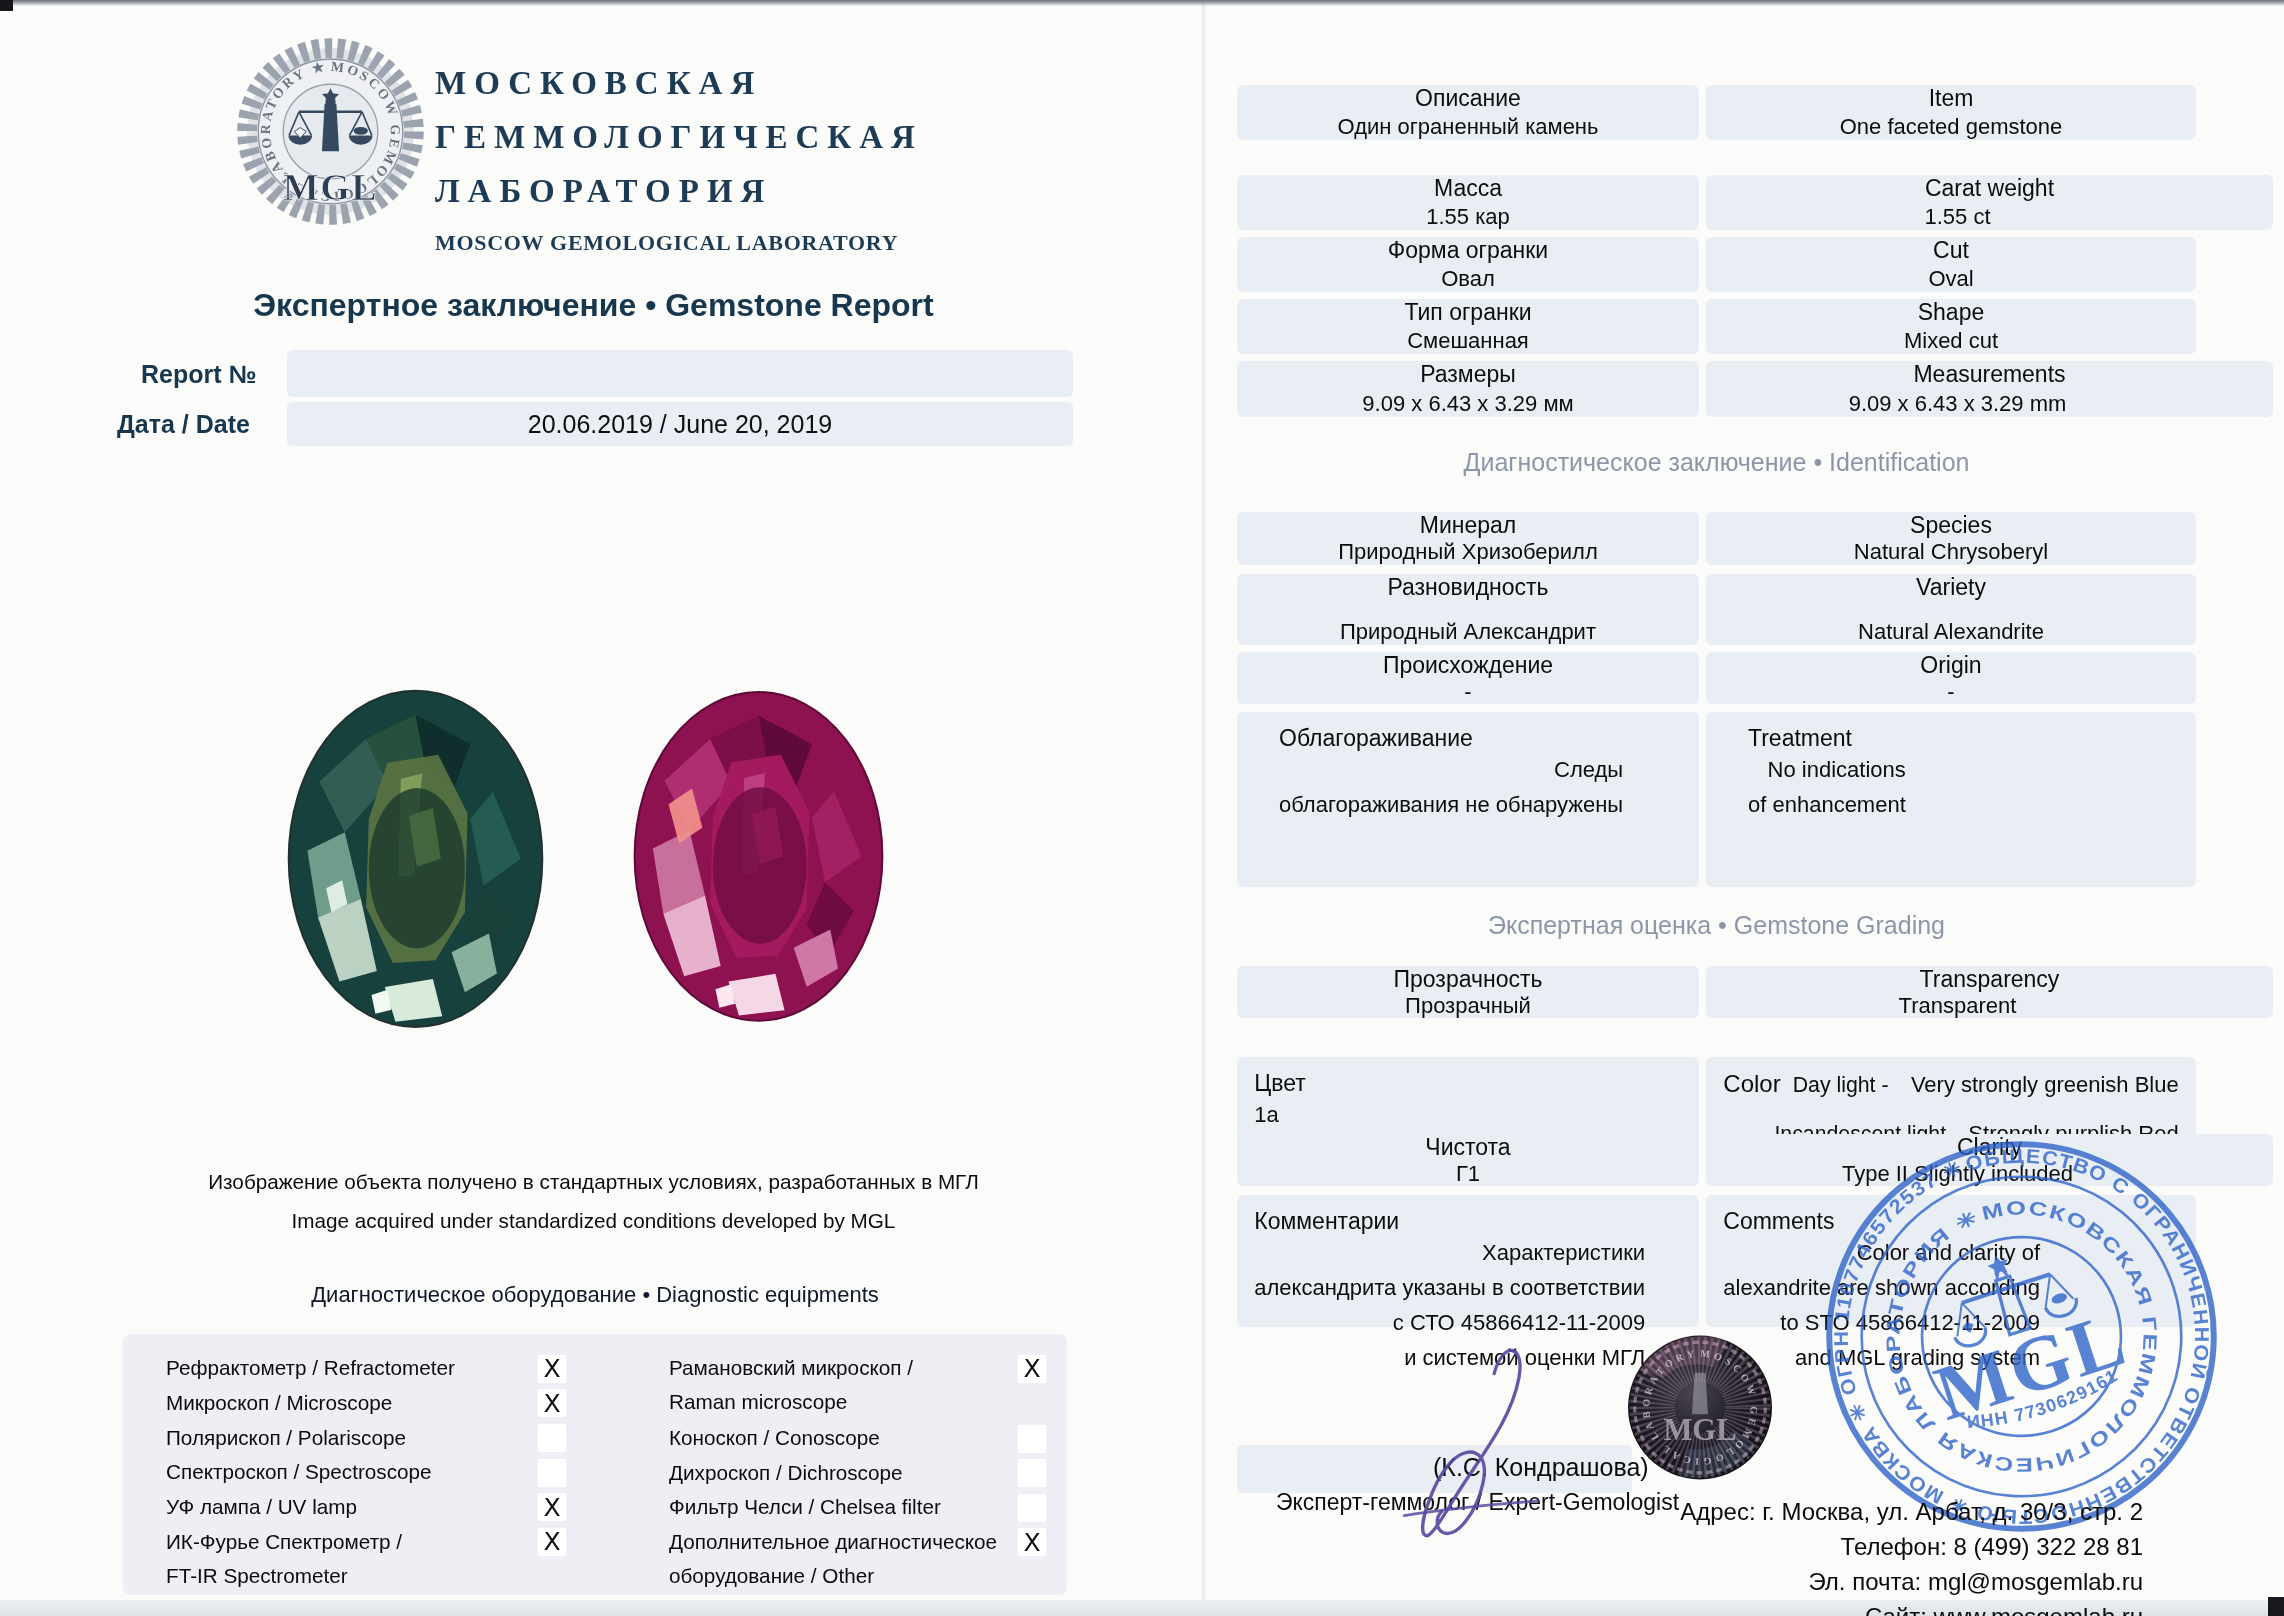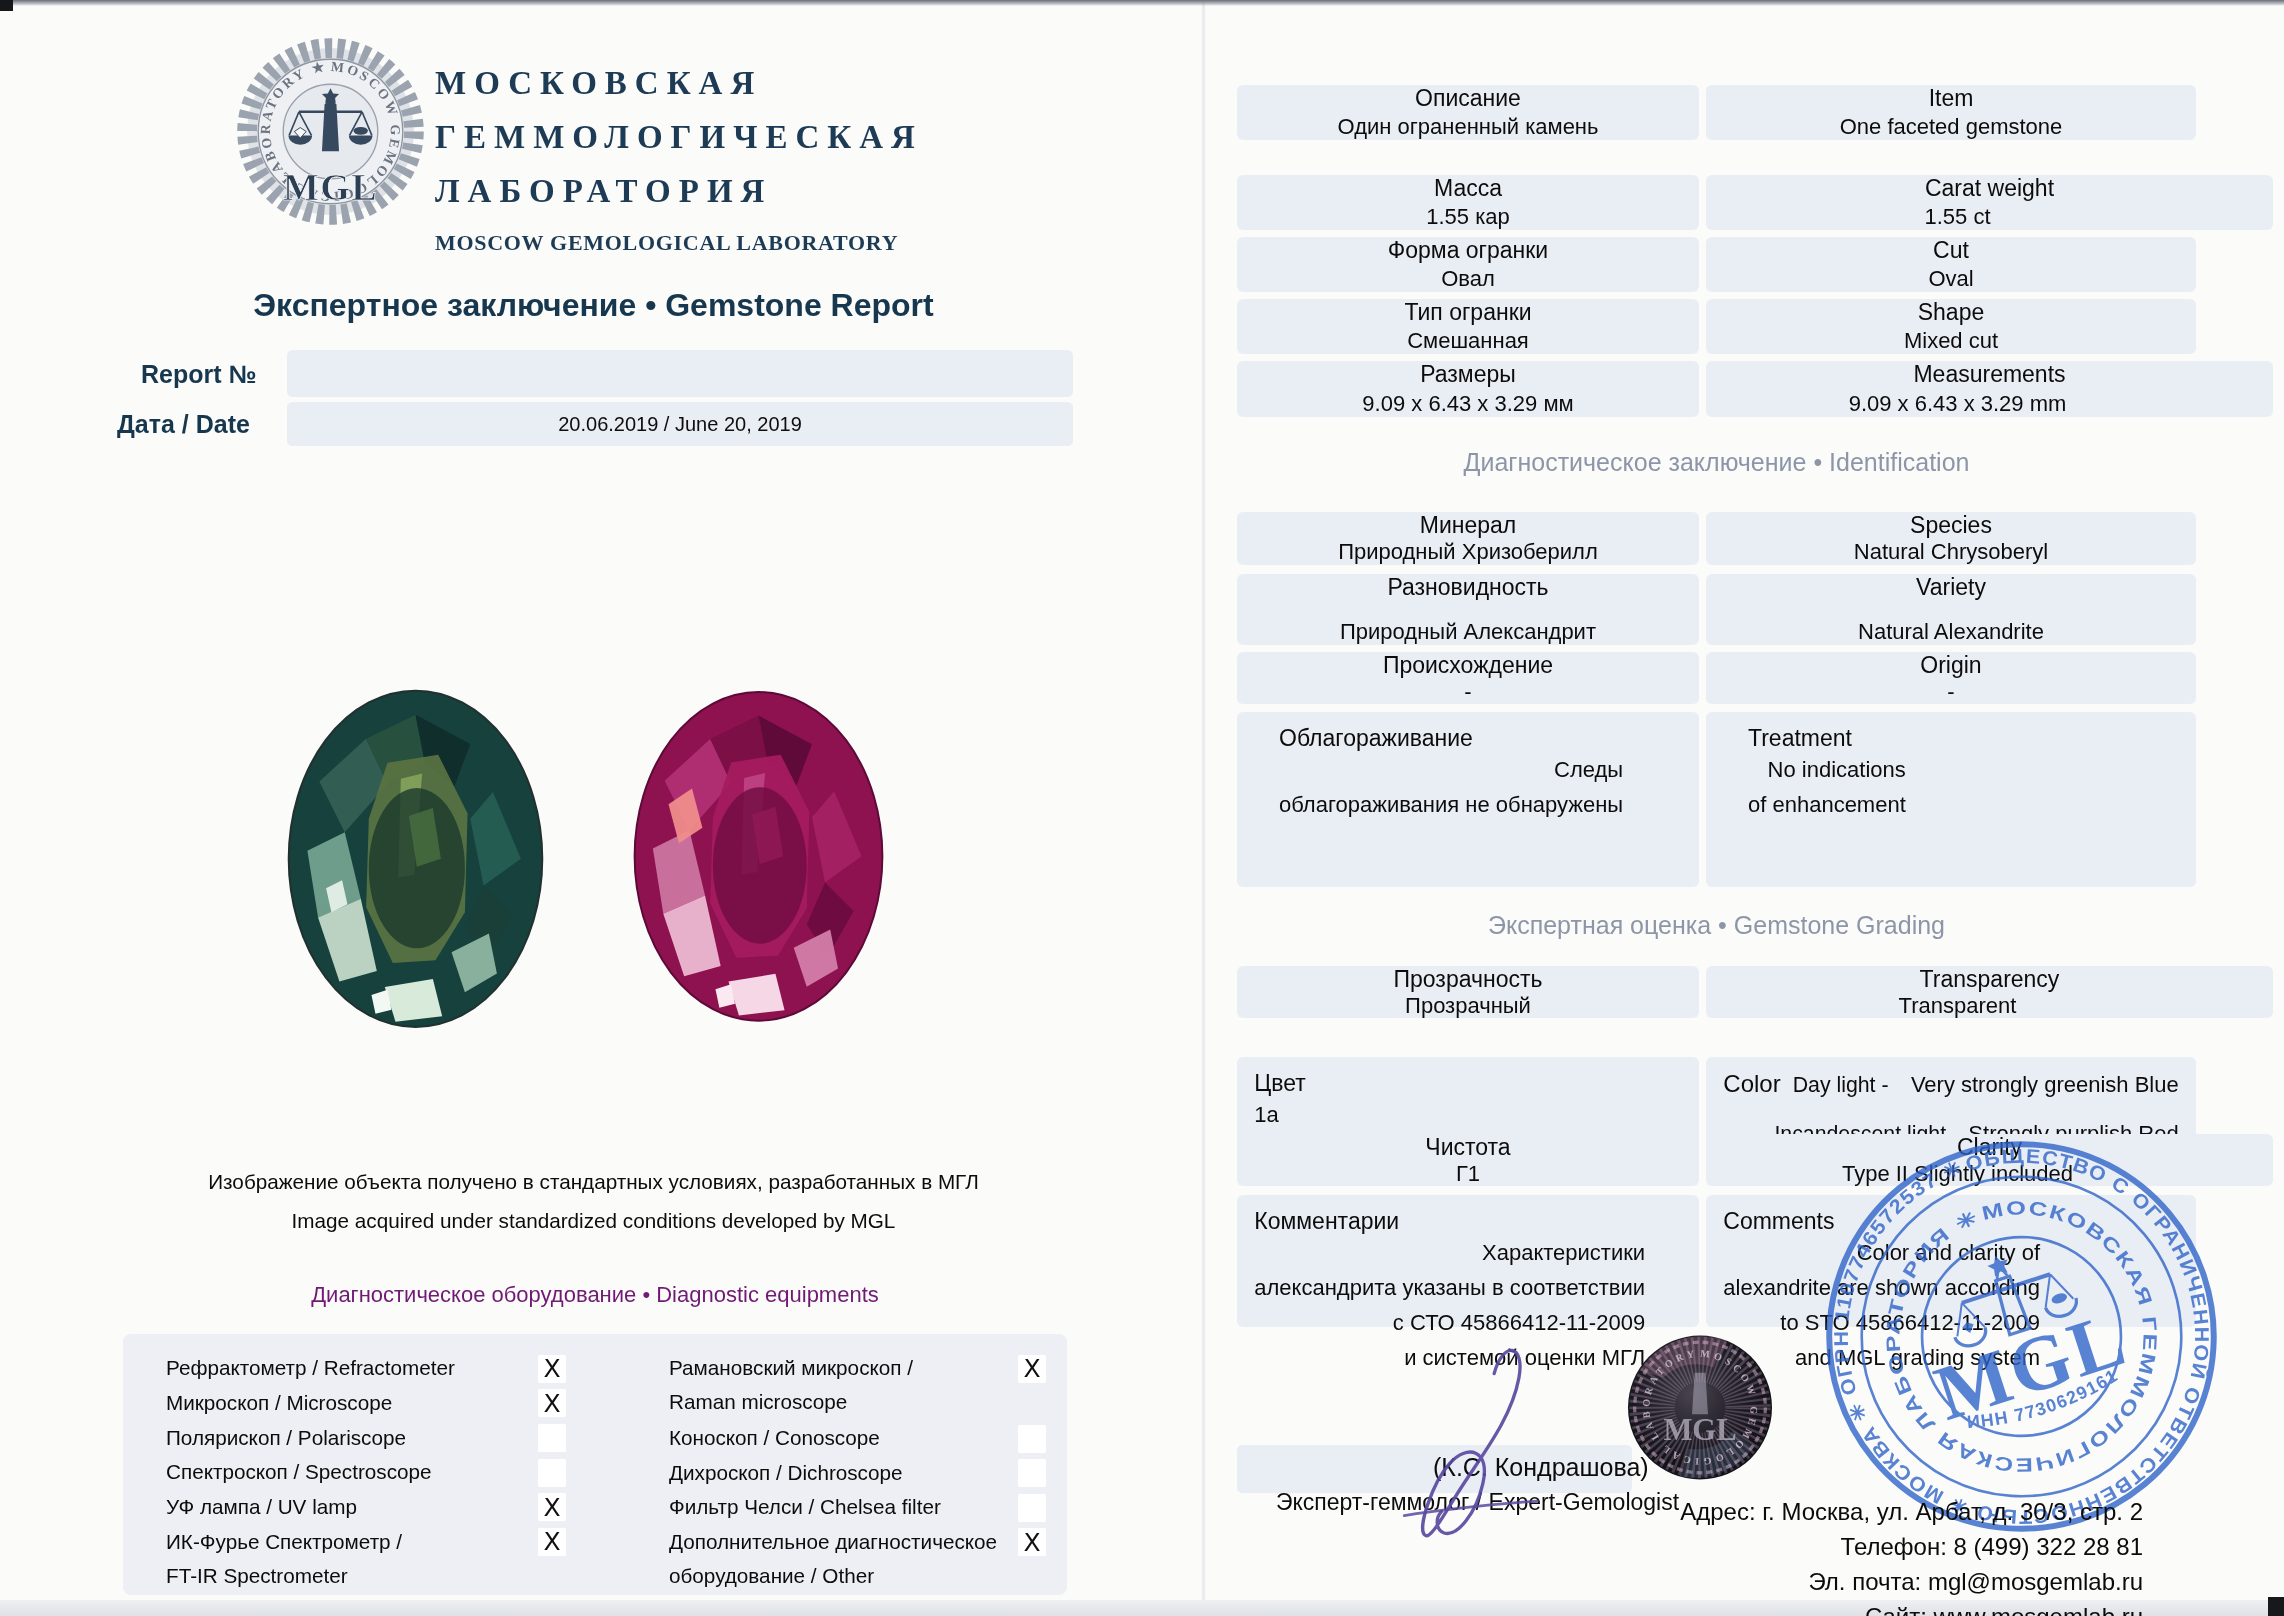--- a/index.html
+++ b/index.html
@@ -25,29 +25,29 @@
   .brand-ru{font-family:"Liberation Serif", serif;font-weight:bold;font-size:33px;line-height:54px;letter-spacing:8px;color:#1d3b55;}
   .brand-en{font-family:"Liberation Serif", serif;font-weight:bold;font-size:22px;letter-spacing:0.7px;color:#1d3b55;margin-top:12px;}
 
   .doc-title{left:133px;top:287px;width:921px;text-align:center;font-size:32px;font-weight:bold;color:#17374f;}
 
   .fld-label{color:#17374f;font-weight:bold;font-size:25px;}
   .lab-repno{left:141px;top:352px;height:44px;line-height:44px;}
   .lab-date{left:117px;top:403px;height:43px;line-height:43px;}
   .fld-box{background:#e9edf4;border-radius:5.3px;}
   .box-repno{left:287px;top:350px;width:786px;height:47px;}
-  .box-date{left:287px;top:402px;width:786px;height:44px;line-height:44px;text-align:center;font-size:20px;color:#0e0e0e;}
+  .box-date{left:287px;top:402px;width:786px;height:44px;line-height:44px;text-align:center;font-size:25px;color:#0e0e0e;}
 
   
   .gem-day{left:286px;top:688px;width:259px;height:343px;}
   .gem-inc{left:632px;top:687px;width:253px;height:340px;}
   .gem-caption{left:133px;top:1162px;width:921px;text-align:center;font-size:20.7px;line-height:39px;color:#0c0c0c;}
 
   
-  .equip-header{left:123px;top:1282px;width:944px;text-align:center;font-size:22px;color:#701a75;}
+  .equip-header{left:123px;top:1282px;width:944px;text-align:center;font-size:22px;color:#0f172a;}
   .equip-panel{left:123px;top:1334px;width:944px;height:261px;background:#edeff4;border-radius:8px;display:flex;padding:0;box-sizing:border-box;}
   .eqcol{display:flex;flex-direction:column;padding-top:17.3px;}
   .eqcol.c1{margin-left:43px;width:400px;}
   .eqcol.c2{margin-left:103px;width:377px;}
   .eq-item{display:flex;align-items:flex-start;}
   .eq-item.h1{height:35px;}
   .eq-item.h2{height:71px;}
   .eq-label{flex:1;font-size:20.7px;line-height:34px;color:#0c0c0c;}
   .eq-line{display:block;}
   .eq-line:empty{display:none;}

